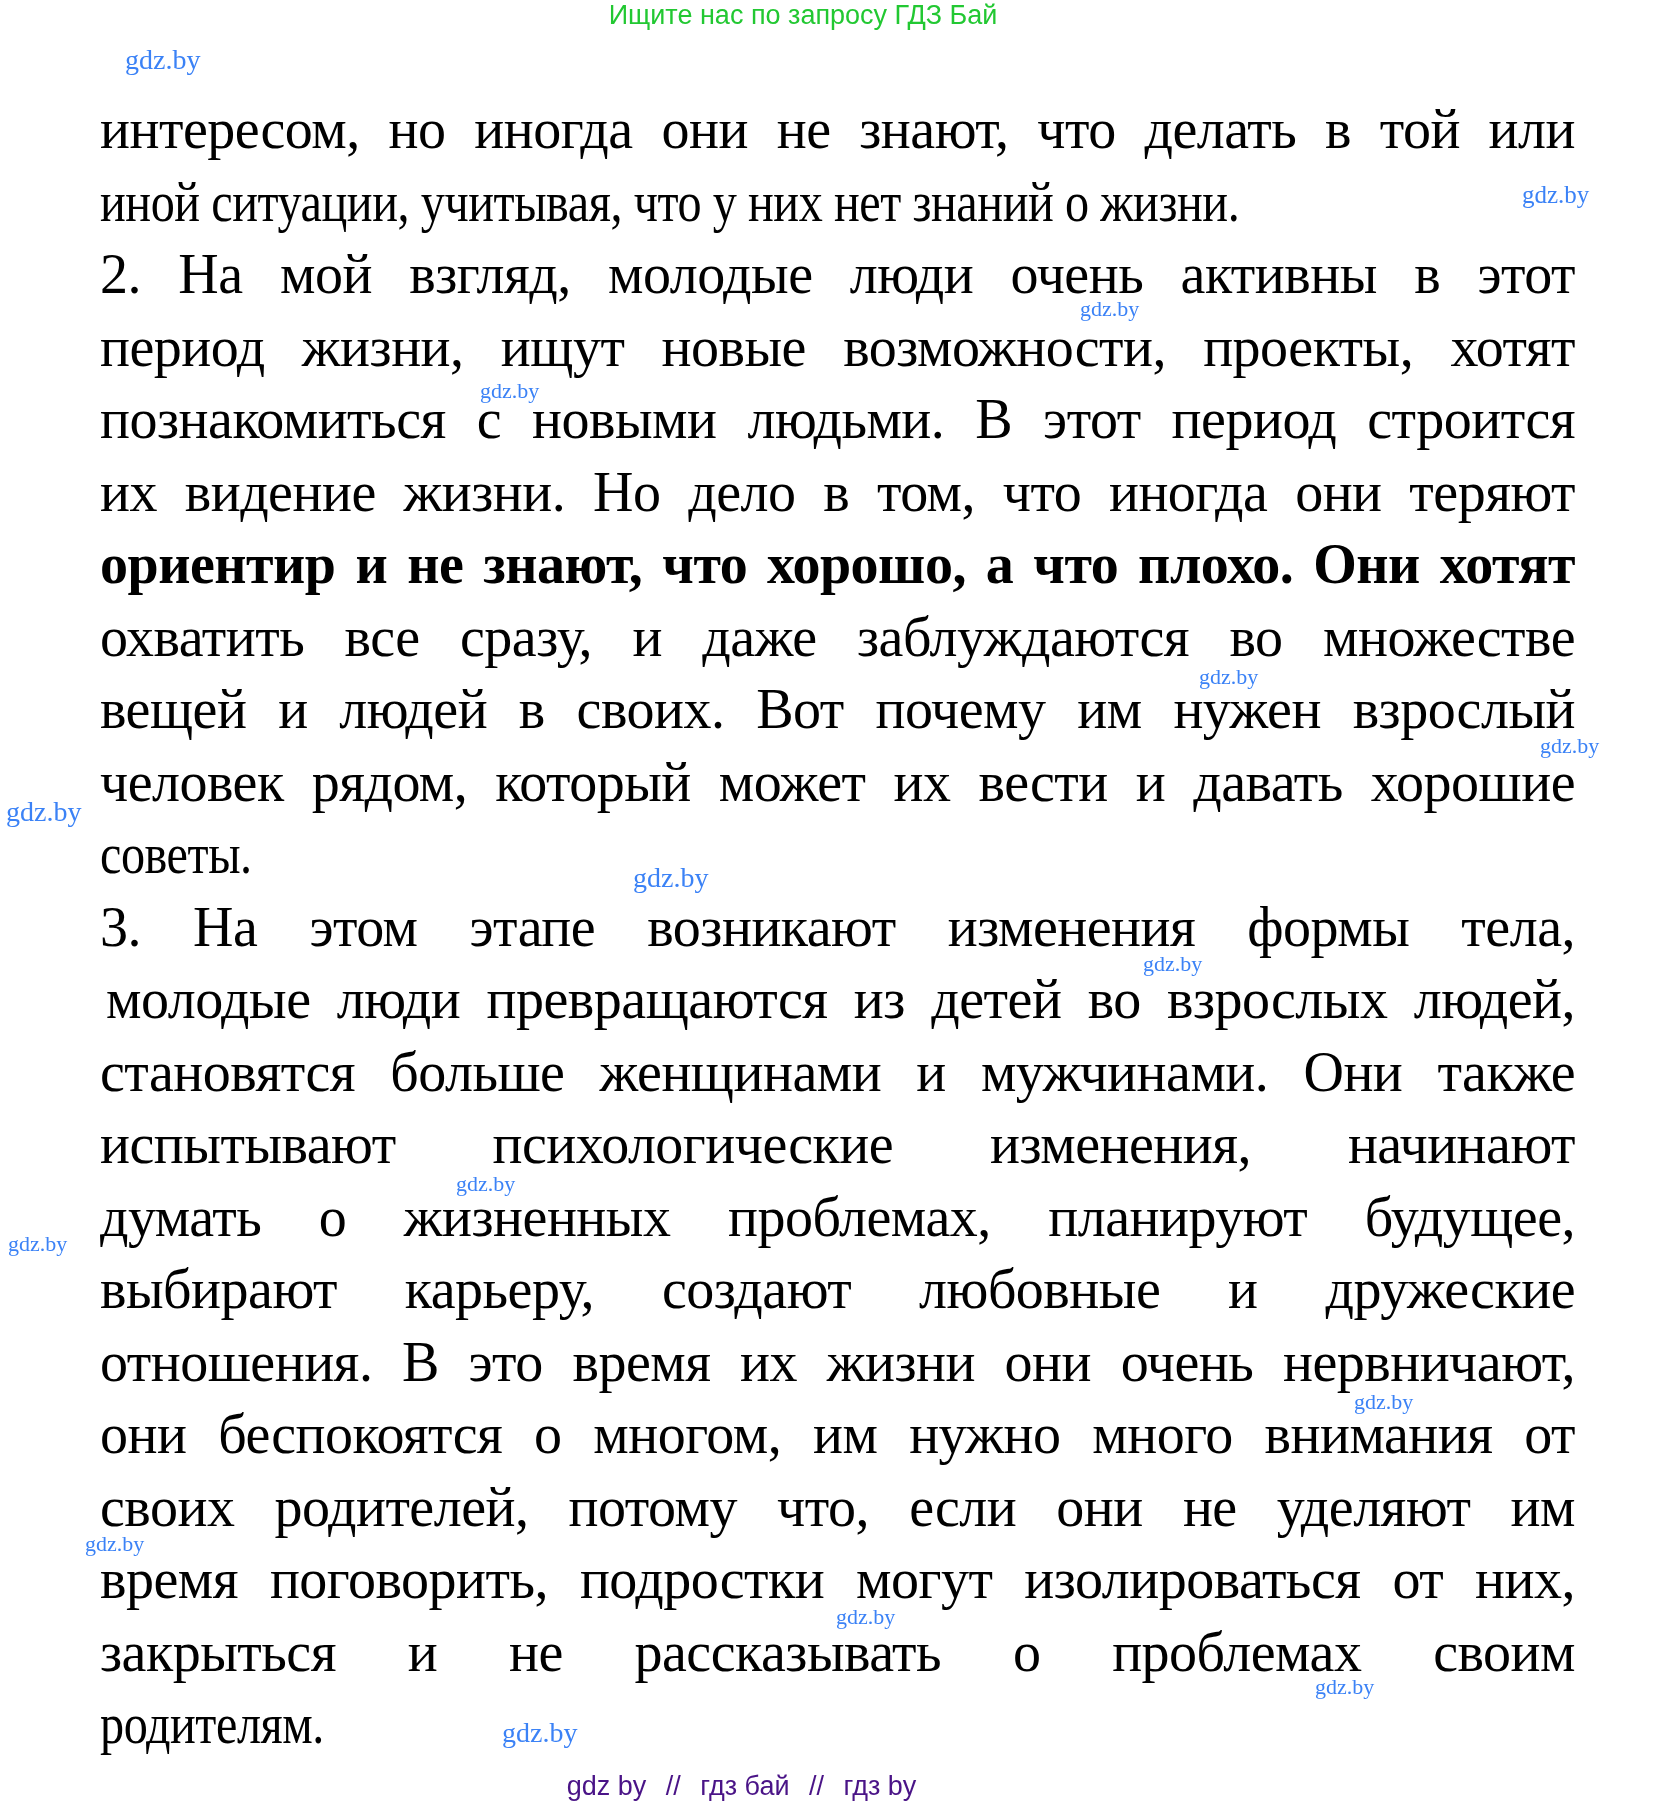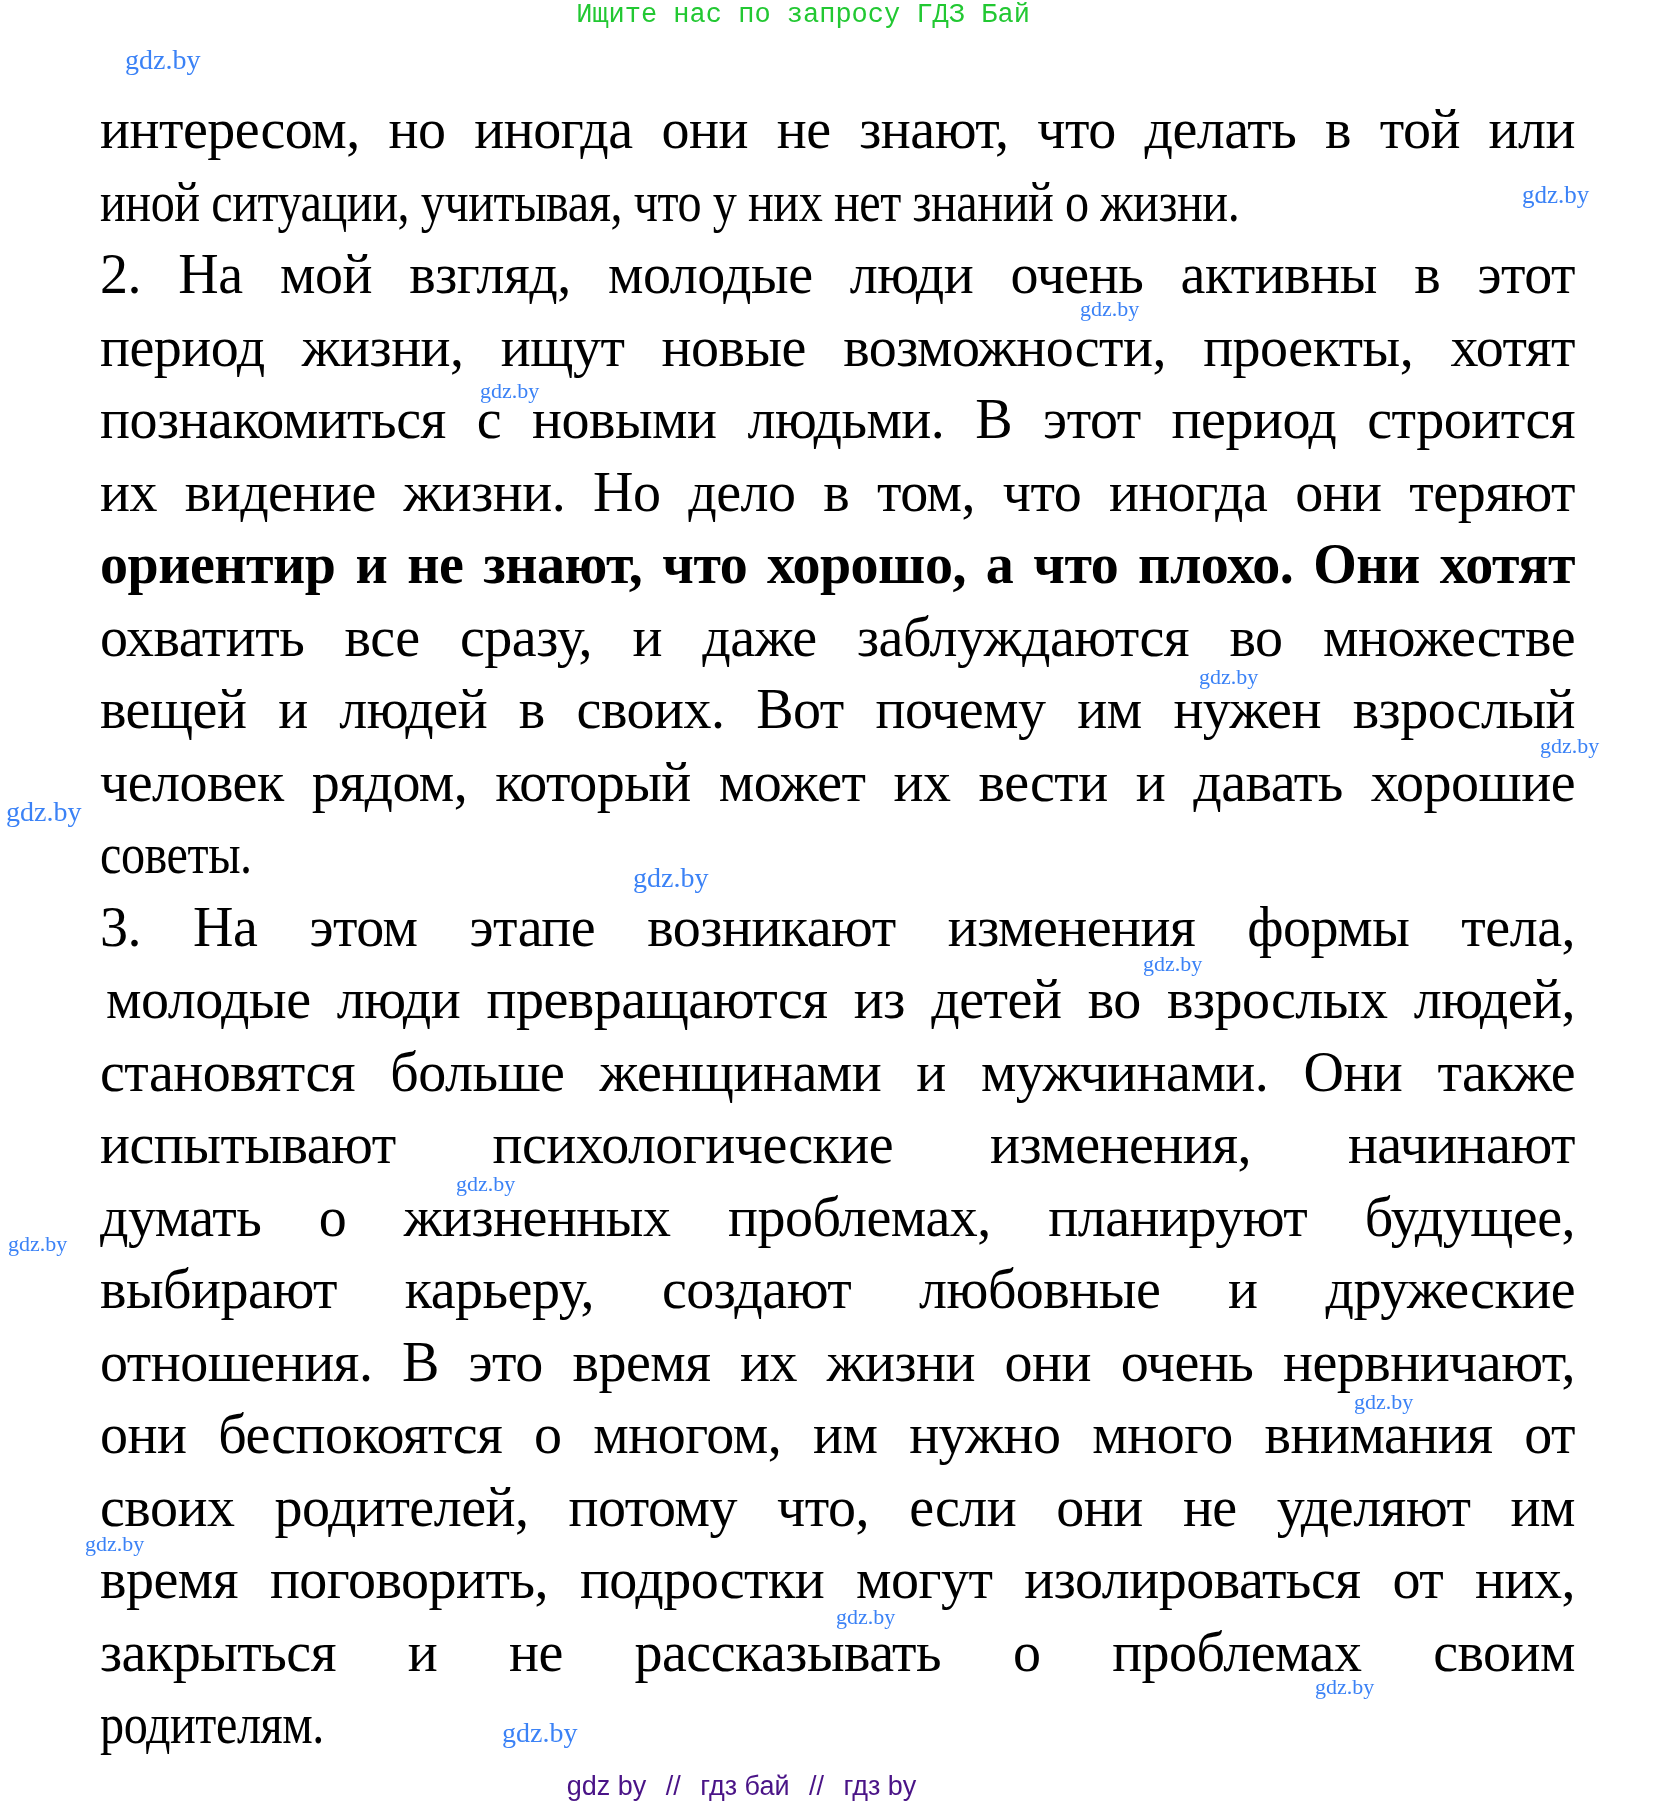--- a/index.html
+++ b/index.html
@@ -1,19 +1,19 @@
 <!DOCTYPE html>
 <html><head>
 <meta charset="utf-8">
 <style>
   html, body { margin: 0; padding: 0; background: #ffffff; }
   body { width: 1659px; height: 1805px; position: relative; overflow: hidden; }
   .header-banner {
     position: absolute; left: 0; top: 0; width: 1606px; height: 32px;
-    text-align: center; font-family: Liberation Mono, monospace;
+    text-align: center; font-family: Liberation Sans, sans-serif;
     font-size: 27px; line-height: 30px; color: #22c832;
   }
   .content {
     position: absolute; left: 100px; top: 93px; width: 1475px;
     font-family: "Liberation Serif", serif; font-size: 56px; line-height: 72.5px;
     color: #000000; letter-spacing: -0.5px;
   }
   .line {
     display: block; height: 72.5px; white-space: nowrap;
     text-align: justify; text-align-last: justify;

